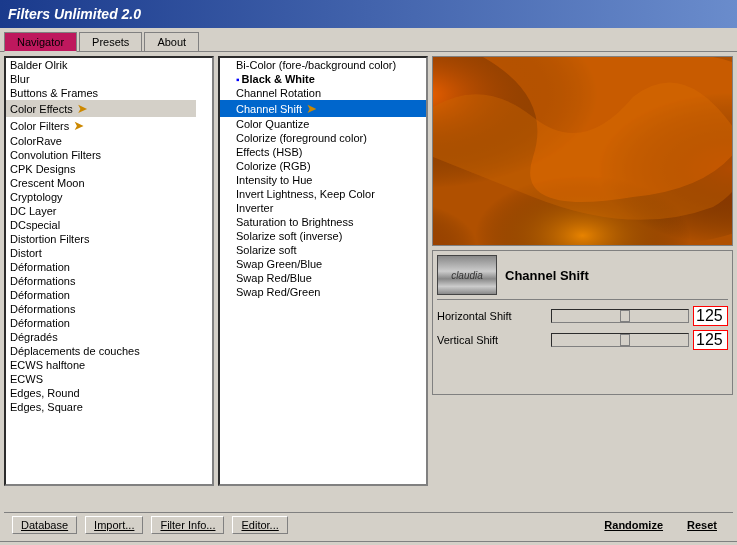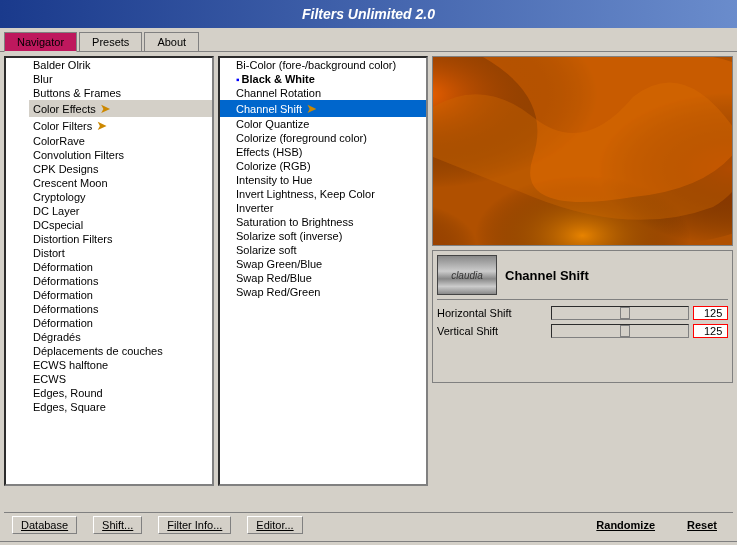--- a/index.html
+++ b/index.html
@@ -17,21 +17,21 @@
       background: linear-gradient(to right, #1a3a8c, #6a8ccc);
       color: white;
       font-size: 14px;
       font-weight: bold;
       font-style: italic;
       padding: 4px 8px;
       text-align: right;
       height: 28px;
       display: flex;
       align-items: center;
-      justify-content: center;
+      justify-content: flex-start;
     }
 
     
     .tab-bar {
       background: #d4d0c8;
       border-bottom: 1px solid #808080;
       display: flex;
       padding: 4px 4px 0 4px;
       gap: 2px;
     }
@@ -66,21 +66,20 @@
       flex: 1;
     }
 
     
     .left-panel {
       width: 210px;
       background: white;
       border: 2px inset #808080;
       overflow-y: scroll;
       height: 430px;
-      padding-left: 23px;
     }
     .left-panel-inner {
       width: 190px;
     }
     .list-item {
       padding: 1px 4px;
       cursor: pointer;
       white-space: nowrap;
       display: flex;
       align-items: center;
@@ -187,34 +186,34 @@
       height: 12px;
       background: #d4d0c8;
       border: 1px solid #808080;
       position: absolute;
       top: 0;
       left: 50%;
     }
     .slider-value {
       width: 35px;
       text-align: left;
-      font-size: 11px;
+      font-size: 16px;
       border: 1px solid red;
-      padding: 0 10px;
+      padding: 0 2px;
       background: white;
     }
 
     
     .bottom-toolbar {
       background: #d4d0c8;
       border-top: 1px solid #808080;
       padding: 3px 8px;
       display: flex;
       align-items: center;
-      gap: 16px;
+      gap: 8px;
     }
     .toolbar-btn {
       padding: 2px 8px;
       background: #d4d0c8;
       border: 1px solid #808080;
       border-top-color: #fff;
       border-left-color: #fff;
       cursor: pointer;
       font-size: 11px;
       text-decoration: underline;
@@ -394,21 +393,21 @@
           <div class="slider-track" style="border:none;background:transparent;"></div>
           <span class="slider-value" style="border:none;"></span>
         </div>
       </div>
     </div>
 
   </div>
 
   <div class="bottom-toolbar">
     <button class="toolbar-btn"><u>D</u>atabase</button>
-    <button class="toolbar-btn">Shift...</button>
+    <button class="toolbar-btn">Import...</button>
     <button class="toolbar-btn">Filter Info...</button>
     <button class="toolbar-btn">Editor...</button>
     <div style="flex:1;"></div>
     <button class="toolbar-btn" style="font-weight:bold;border:none;">Randomize</button>
     <button class="toolbar-btn" style="font-weight:bold;border:none;">Reset</button>
   </div>
 
 </div>
 
 <div class="status-bar">

